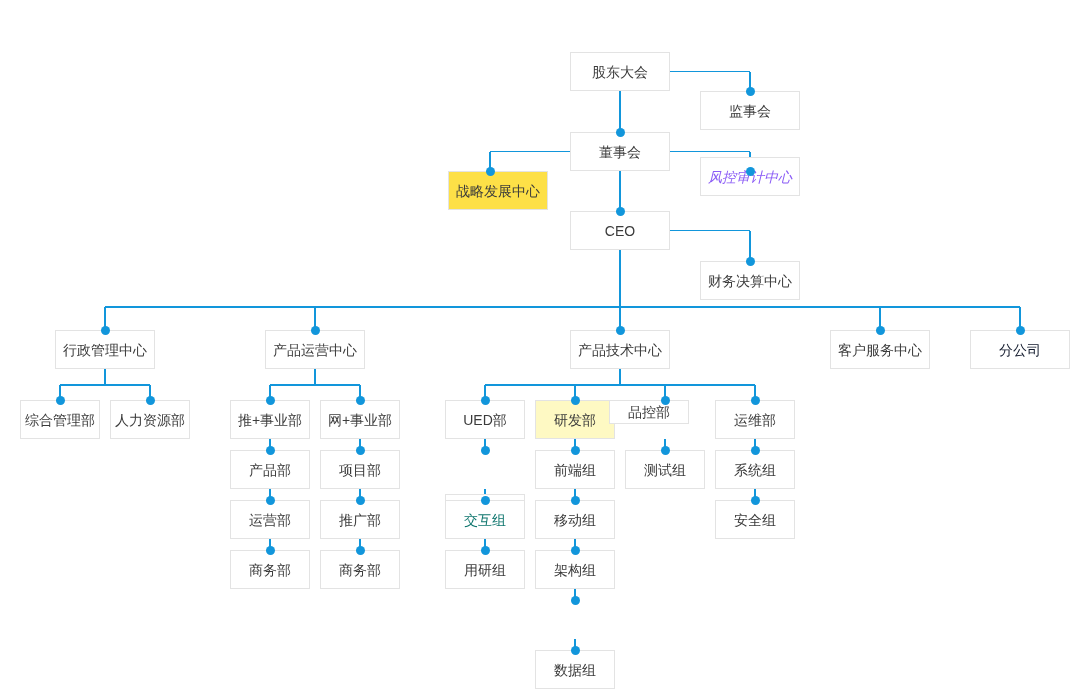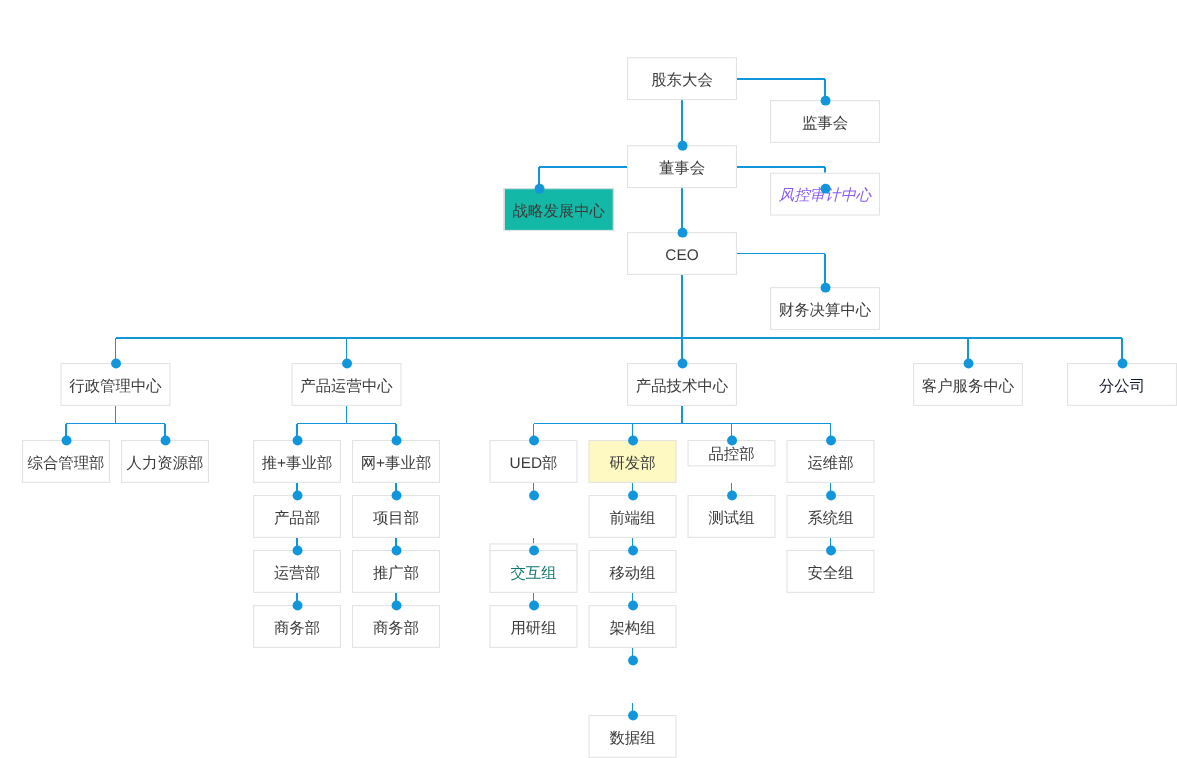--- a/index.html
+++ b/index.html
@@ -147,21 +147,21 @@
     <div class="dot" style="left: 575px; top: 650px;"></div>
     <div class="node" style="left: 570px; top: 52px; width: 100px; height: 39px; border-color: rgb(227, 227, 227); background: rgb(255, 255, 255); color: rgb(59, 59, 59);">
       <span class="node-label">股东大会</span>
     </div>
     <div class="node" style="left: 700px; top: 91px; width: 100px; height: 39px; border-color: rgb(227, 227, 227); background: rgb(255, 255, 255); color: rgb(59, 59, 59);">
       <span class="node-label">监事会</span>
     </div>
     <div class="node" style="left: 570px; top: 132px; width: 100px; height: 39px; border-color: rgb(227, 227, 227); background: rgb(255, 255, 255); color: rgb(59, 59, 59);">
       <span class="node-label">董事会</span>
     </div>
-    <div class="node" style="left: 458px; top: 171px; width: 100px; height: 39px; border-color: rgb(227, 227, 227); background: #14b8a6; color: rgb(59, 59, 59);">
+    <div class="node" style="left: 448px; top: 171px; width: 100px; height: 39px; border-color: rgb(227, 227, 227); background: #fde047; color: rgb(59, 59, 59);">
       <span class="node-label">战略发展中心</span>
     </div>
     <div class="node" style="left: 700px; top: 157px; width: 100px; height: 39px; border-color: rgb(227, 227, 227); background: rgb(255, 255, 255); color: #8b5cf6; font-style: italic;">
       <span class="node-label">风控审计中心</span>
     </div>
     <div class="node" style="left: 570px; top: 211px; width: 100px; height: 39px; border-color: rgb(227, 227, 227); background: rgb(255, 255, 255); color: rgb(59, 59, 59);">
       <span class="node-label">CEO</span>
     </div>
     <div class="node" style="left: 700px; top: 261px; width: 100px; height: 39px; border-color: rgb(227, 227, 227); background: rgb(255, 255, 255); color: rgb(59, 59, 59);">
       <span class="node-label">财务决算中心</span>
@@ -210,21 +210,21 @@
     </div>
     <div class="node" style="left: 320px; top: 550px; width: 80px; height: 39px; border-color: rgb(227, 227, 227); background: rgb(255, 255, 255); color: rgb(59, 59, 59);">
       <span class="node-label">商务部</span>
     </div>
     <div class="node" style="left: 445px; top: 400px; width: 80px; height: 39px; border-color: rgb(227, 227, 227); background: rgb(255, 255, 255); color: rgb(59, 59, 59);">
       <span class="node-label">UED部</span>
     </div>
     <div class="node" style="left: 535px; top: 400px; width: 80px; height: 39px; border-color: rgb(227, 227, 227); background: #fef9c3; color: rgb(59, 59, 59);">
       <span class="node-label">研发部</span>
     </div>
-    <div class="node" style="left: 625px; top: 400px; width: 80px; height: 24px; border-color: rgb(227, 227, 227); background: rgb(255, 255, 255); color: rgb(59, 59, 59);">
+    <div class="node" style="left: 609px; top: 400px; width: 80px; height: 24px; border-color: rgb(227, 227, 227); background: rgb(255, 255, 255); color: rgb(59, 59, 59);">
       <span class="node-label">品控部</span>
     </div>
     <div class="node" style="left: 715px; top: 400px; width: 80px; height: 39px; border-color: rgb(227, 227, 227); background: rgb(255, 255, 255); color: rgb(59, 59, 59);">
       <span class="node-label">运维部</span>
     </div>
     <div class="node" style="left: 445px; top: 450px; width: 80px; height: 39px; border-color: rgb(227, 227, 227); background: rgb(255, 255, 255); color: rgb(59, 59, 59); margin-top: 44px;">
       <span class="node-label">设计组</span>
     </div>
     <div class="node" style="left: 535px; top: 450px; width: 80px; height: 39px; border-color: rgb(227, 227, 227); background: rgb(255, 255, 255); color: rgb(59, 59, 59); align-items: center;">
       <span class="node-label">前端组</span>

